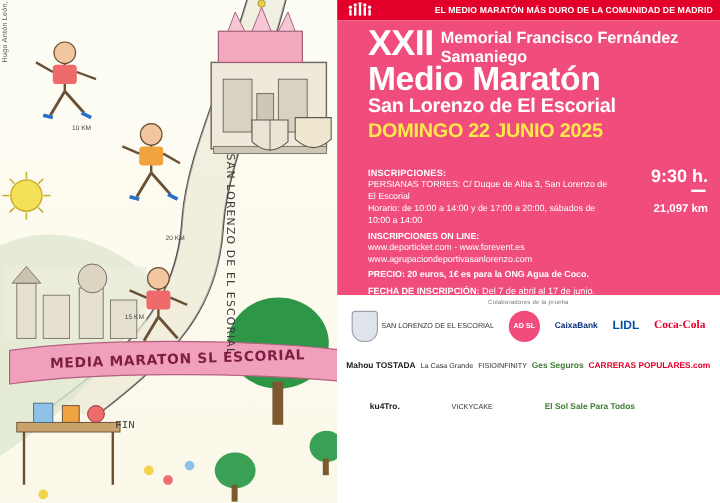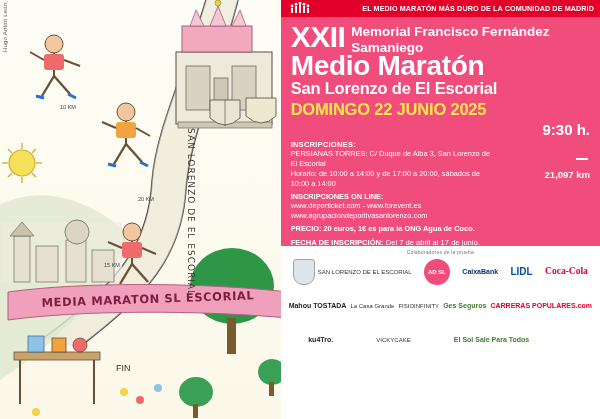--- a/index.html
+++ b/index.html
@@ -39,43 +39,42 @@
   .km-label{
     position:absolute;font-size:5.5px;color:#444;white-space:nowrap;
   }
   .banner-text{
     position:absolute;left:12px;top:292px;width:272px;
     font-size:11.5px;font-weight:bold;color:#7d1d42;
     letter-spacing:.6px;transform:rotate(-2deg);
     font-family:"DejaVu Sans", sans-serif;text-align:center;
   }
   .fin-label{
-    position:absolute;left:96px;top:363px;font-size:9px;color:#333;
-    font-family:Liberation Sans, sans-serif;
-    margin-left:20px;
+    position:absolute;left:96px;top:350px;font-size:9px;color:#333;
+    font-family:Liberation Mono, monospace;
   }
 
   
   .info{
     position:relative;width:338px;height:419px;background:#ffffff;
   }
   .topbar{
     height:17px;background:#e2002a;color:#fff;
     display:flex;align-items:center;justify-content:flex-end;
     padding-right:6px;box-sizing:border-box;
   }
   .topbar .cm-logo{
     position:absolute;left:8px;top:2px;display:flex;align-items:center;gap:2px;
   }
   .topbar-text{
     font-size:7.2px;font-weight:bold;letter-spacing:.1px;
     font-family:"Liberation Sans", sans-serif;
   }
   .pink{
-    background:#f04c7c;height:229px;padding:6px 10px 0 10px;box-sizing:border-box;
+    background:#f04c7c;height:229px;padding:6px 10px 0 26px;box-sizing:border-box;
     color:#ffffff;position:relative;
   }
   .line-xxii{display:flex;align-items:flex-start;gap:6px;}
   .xxii{
     font-size:30px;font-weight:bold;line-height:.95;letter-spacing:-.5px;
     font-family:"Liberation Sans", sans-serif;
   }
   .memorial{
     font-size:13.5px;font-weight:bold;line-height:1.02;padding-top:2px;
   }
@@ -85,21 +84,21 @@
   }
   .slee{
     font-size:16.5px;font-weight:bold;line-height:1.05;margin-top:1px;
     letter-spacing:-.2px;
   }
   .fecha{
     color:#ffe94a;font-size:16.5px;font-weight:bold;margin-top:3px;
     letter-spacing:-.2px;
   }
   .hora{
-    position:absolute;right:10px;top:104px;color:#ffffff;
+    position:absolute;right:10px;top:122px;color:#ffffff;
     font-size:15px;font-weight:bold;text-align:right;
   }
   .dist{
     position:absolute;right:10px;top:152px;color:#ffffff;
     font-size:9.5px;font-weight:bold;text-align:right;
   }
   .dash{
     position:absolute;right:12px;top:141px;width:12px;height:2px;background:#fff;
   }
   .ins-head{

